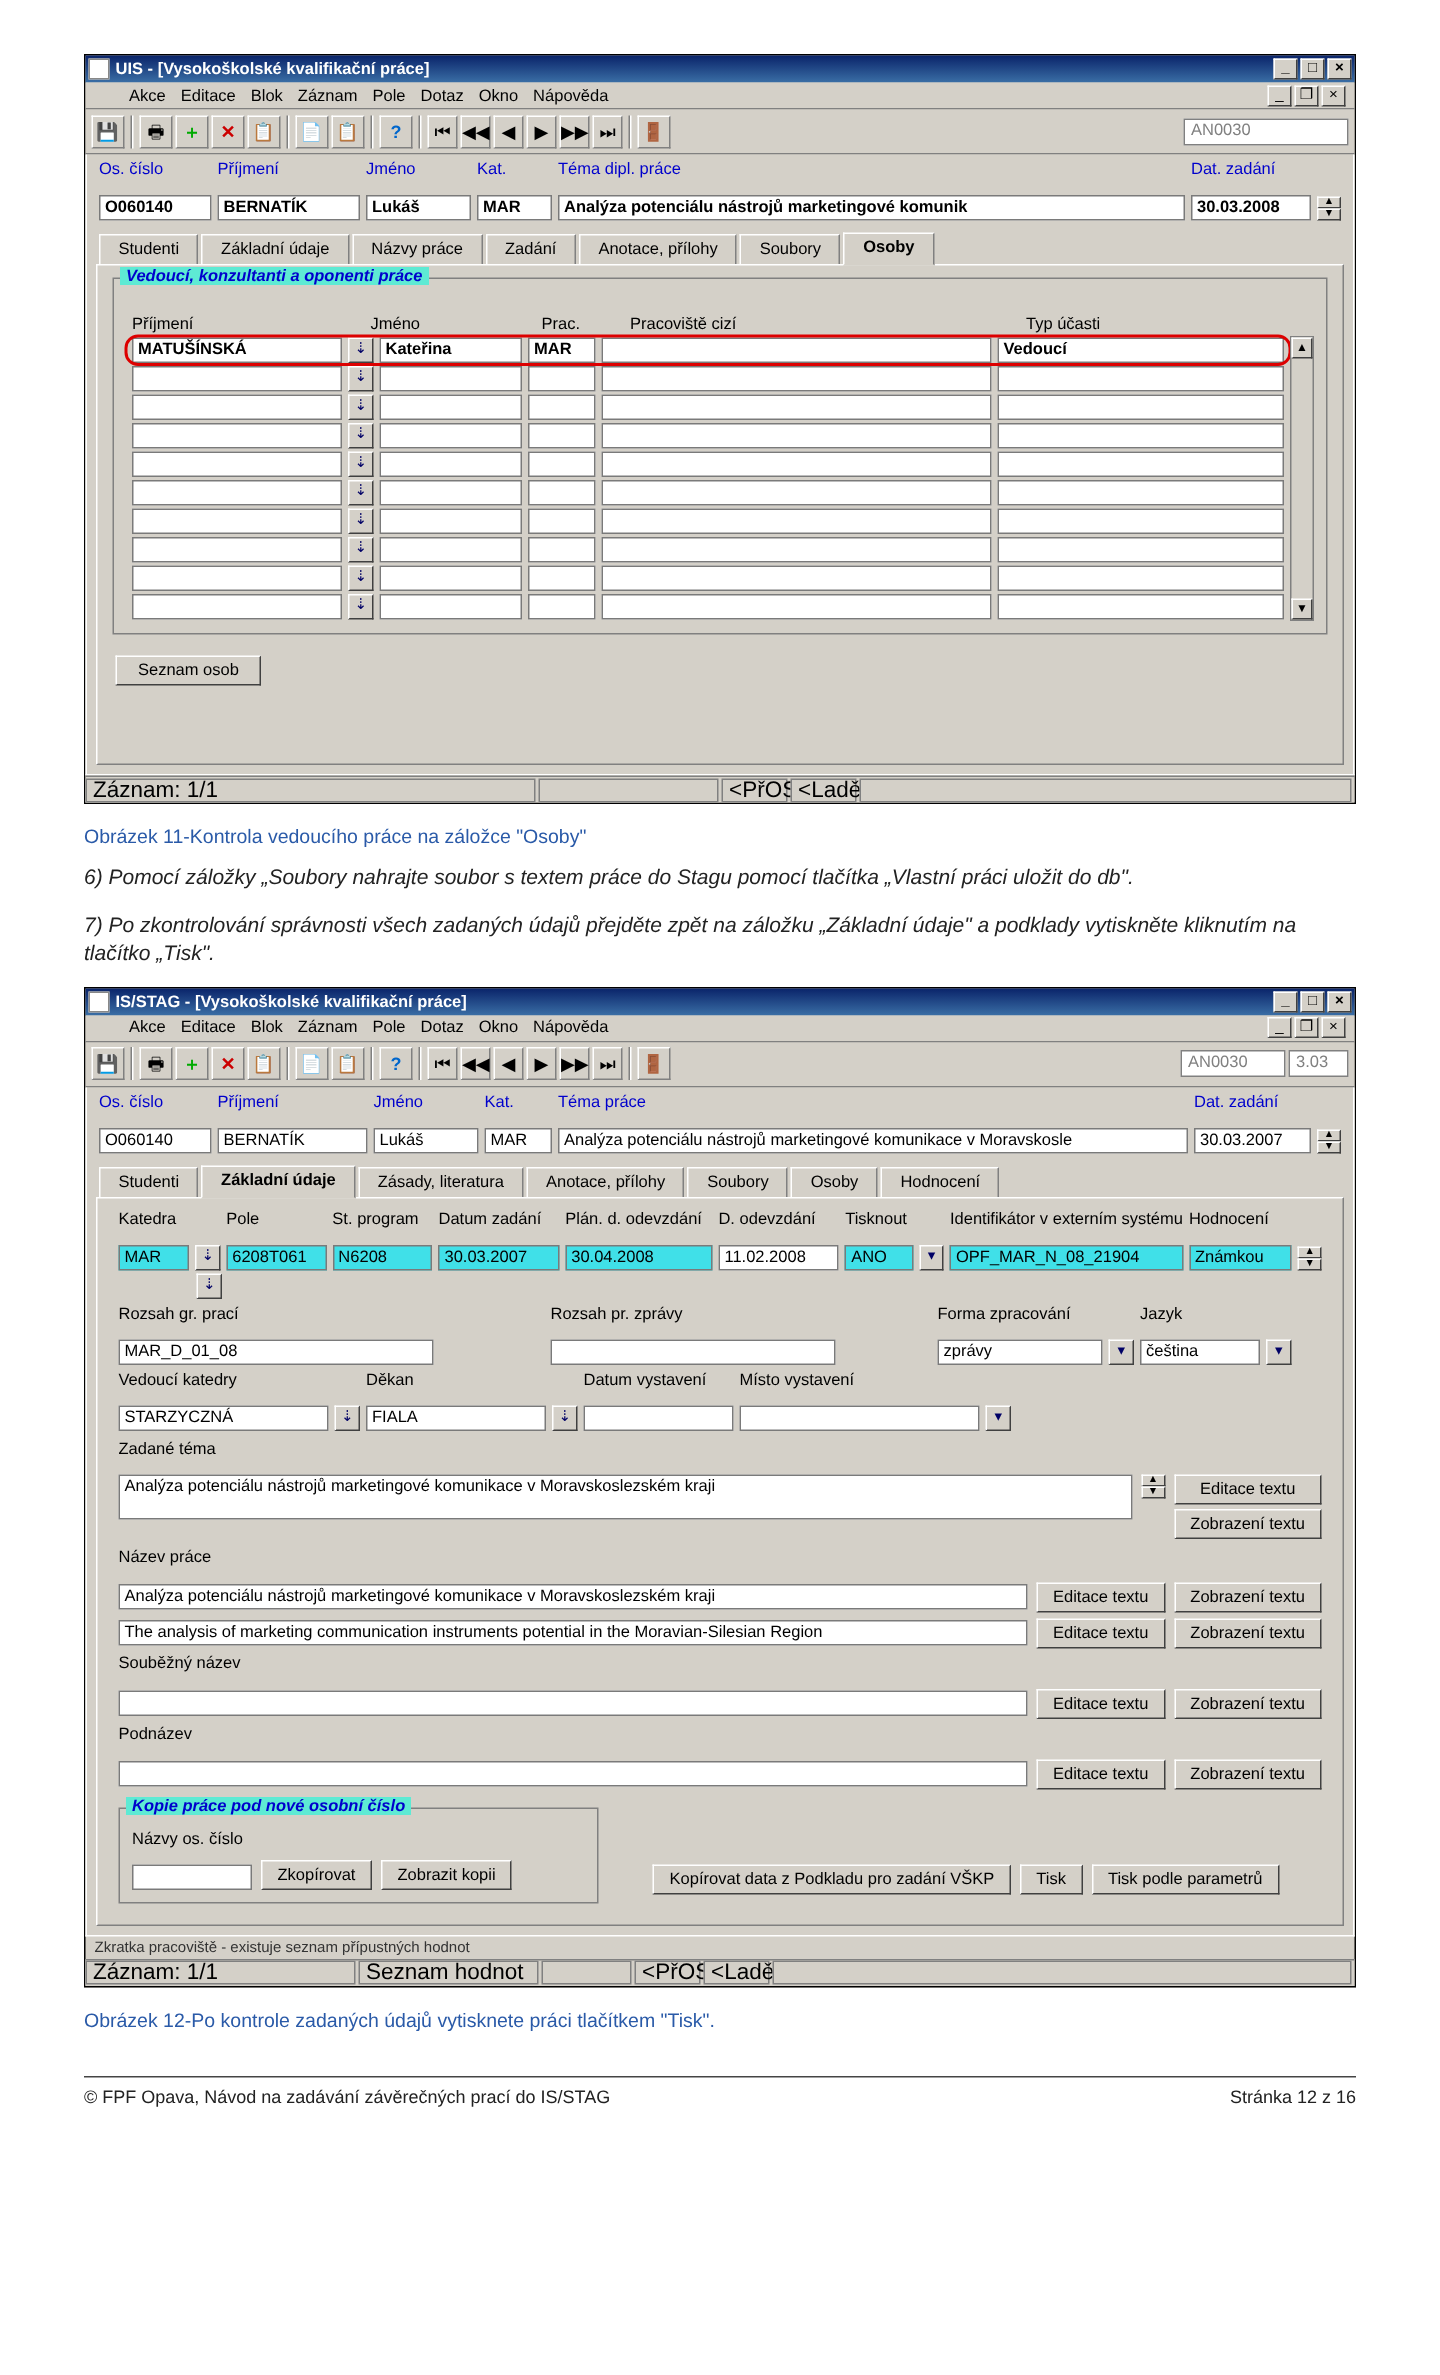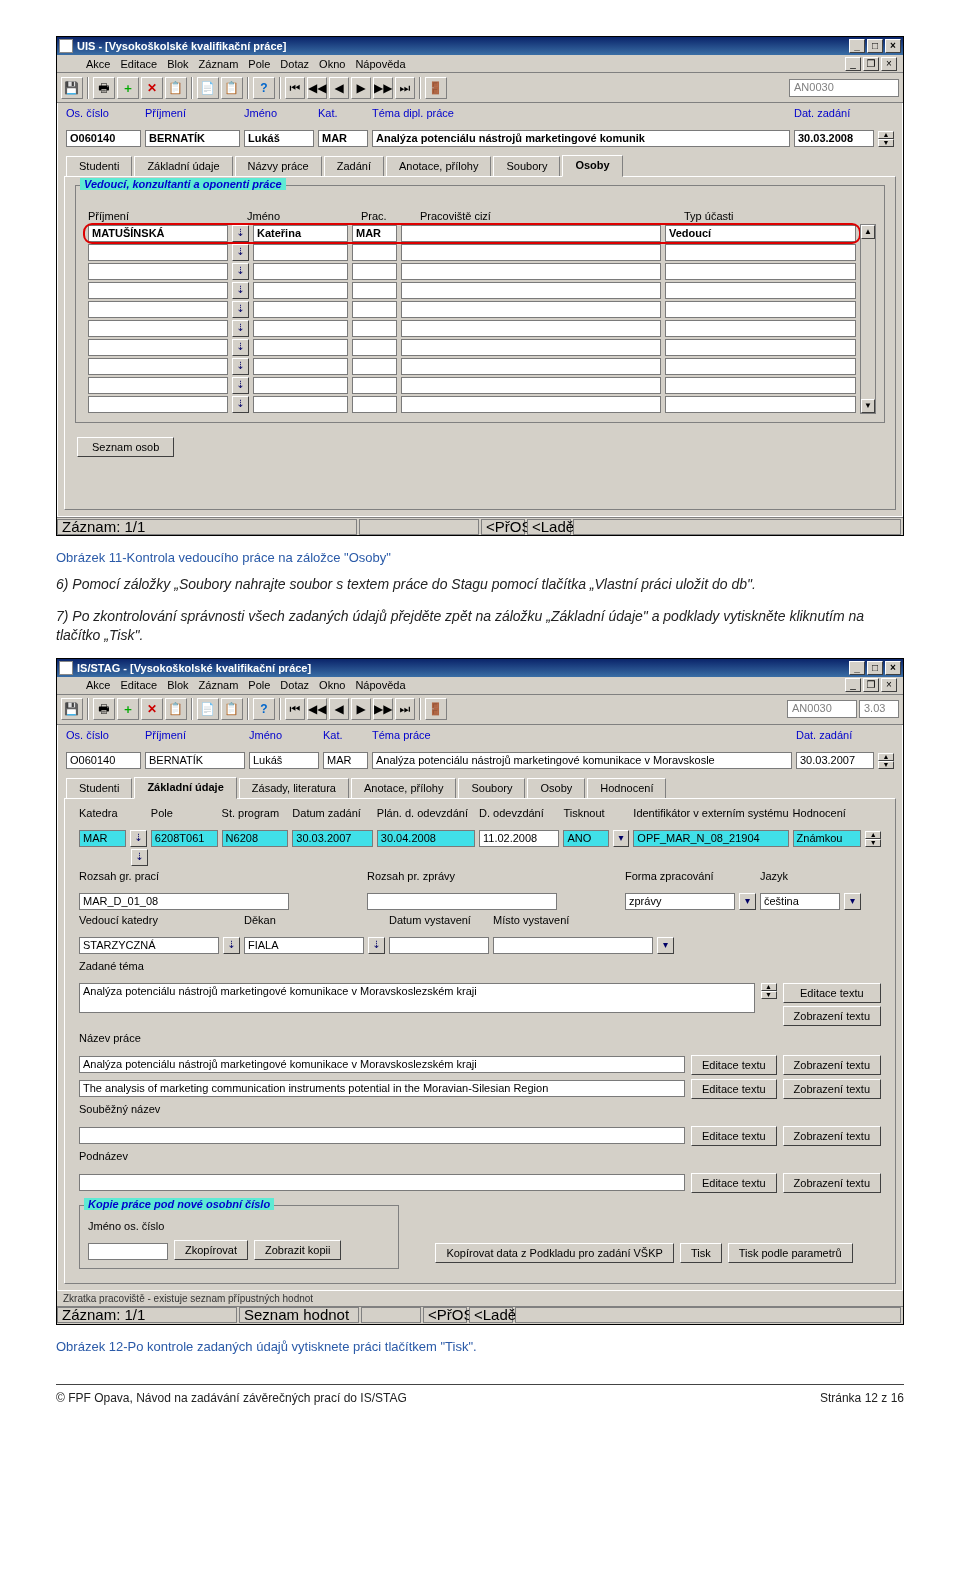--- a/index.html
+++ b/index.html
@@ -633,21 +633,21 @@
           <button class="btn">Editace textu</button>
           <button class="btn">Zobrazení textu</button>
         </div>
       </div>
 
       <div style="display:flex;gap:8px;align-items:flex-end;padding:0 6px 4px">
         <div class="group" style="margin:4px 0 0;padding:14px 8px 8px;flex:0 0 320px">
           <div class="glabel">Kopie práce pod nové osobní číslo</div>
           <div style="display:flex;gap:6px;align-items:flex-end">
             <div class="fcol" style="width:80px">
-                  <div class="flabel black">Jméno os. číslo</div>
+                  <div class="flabel black">Názvy os. číslo</div>
                   <div class="finput norm"></div>
                 </div>
             <button class="btn">Zkopírovat</button>
             <button class="btn">Zobrazit kopii</button>
           </div>
         </div>
         <div style="flex:1;display:flex;gap:6px;justify-content:center;align-items:flex-end;padding-bottom:6px">
           <button class="btn">Kopírovat data z Podkladu pro zadání VŠKP</button>
           <button class="btn">Tisk</button>
           <button class="btn">Tisk podle parametrů</button>

